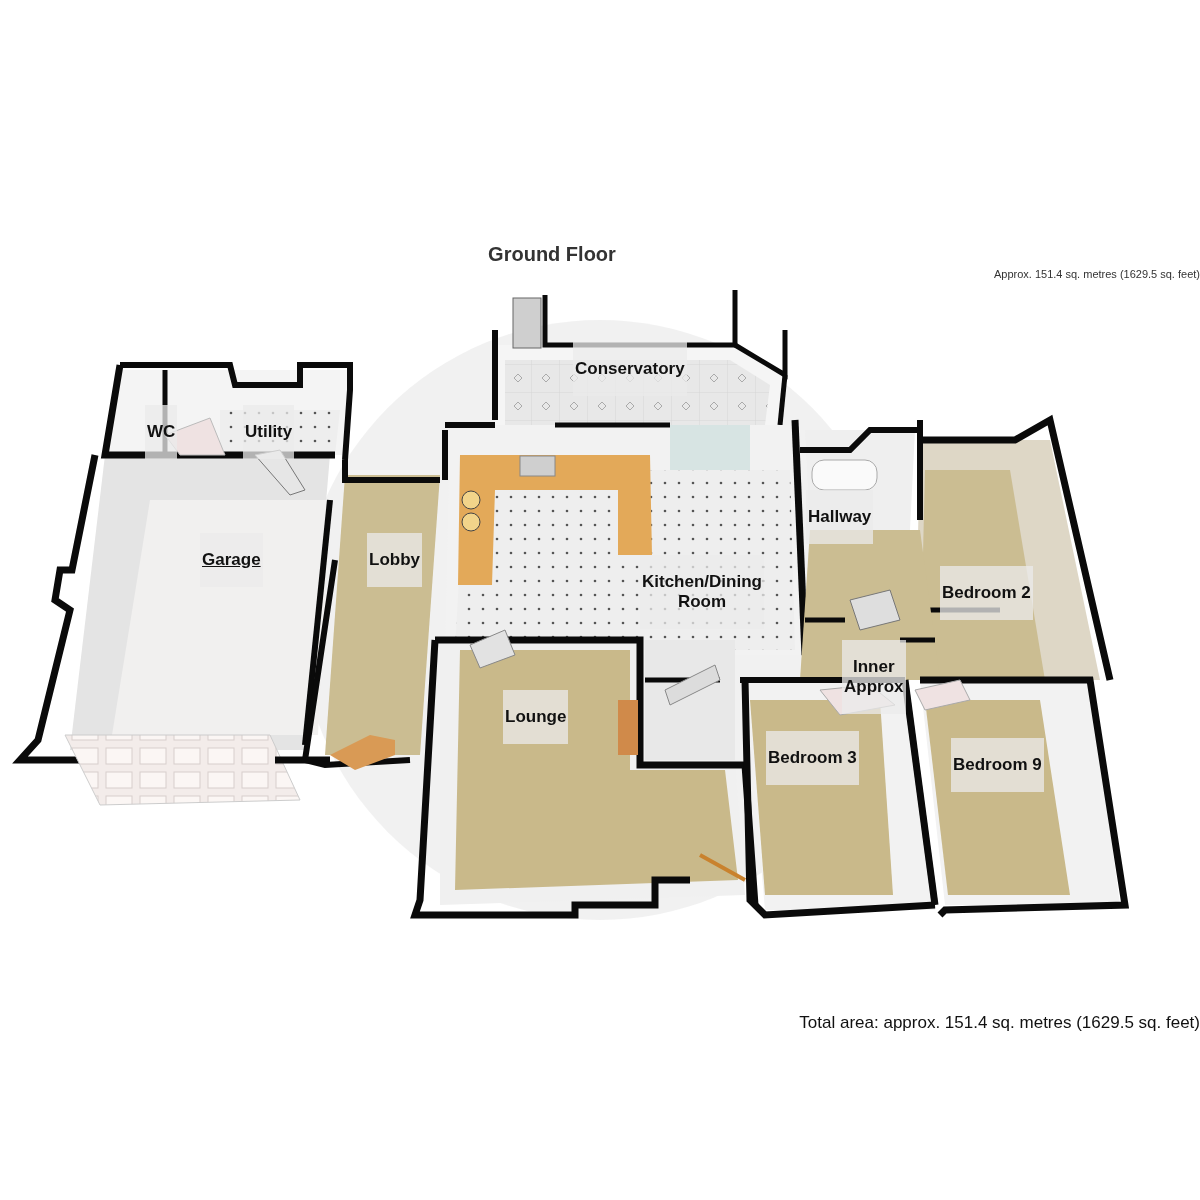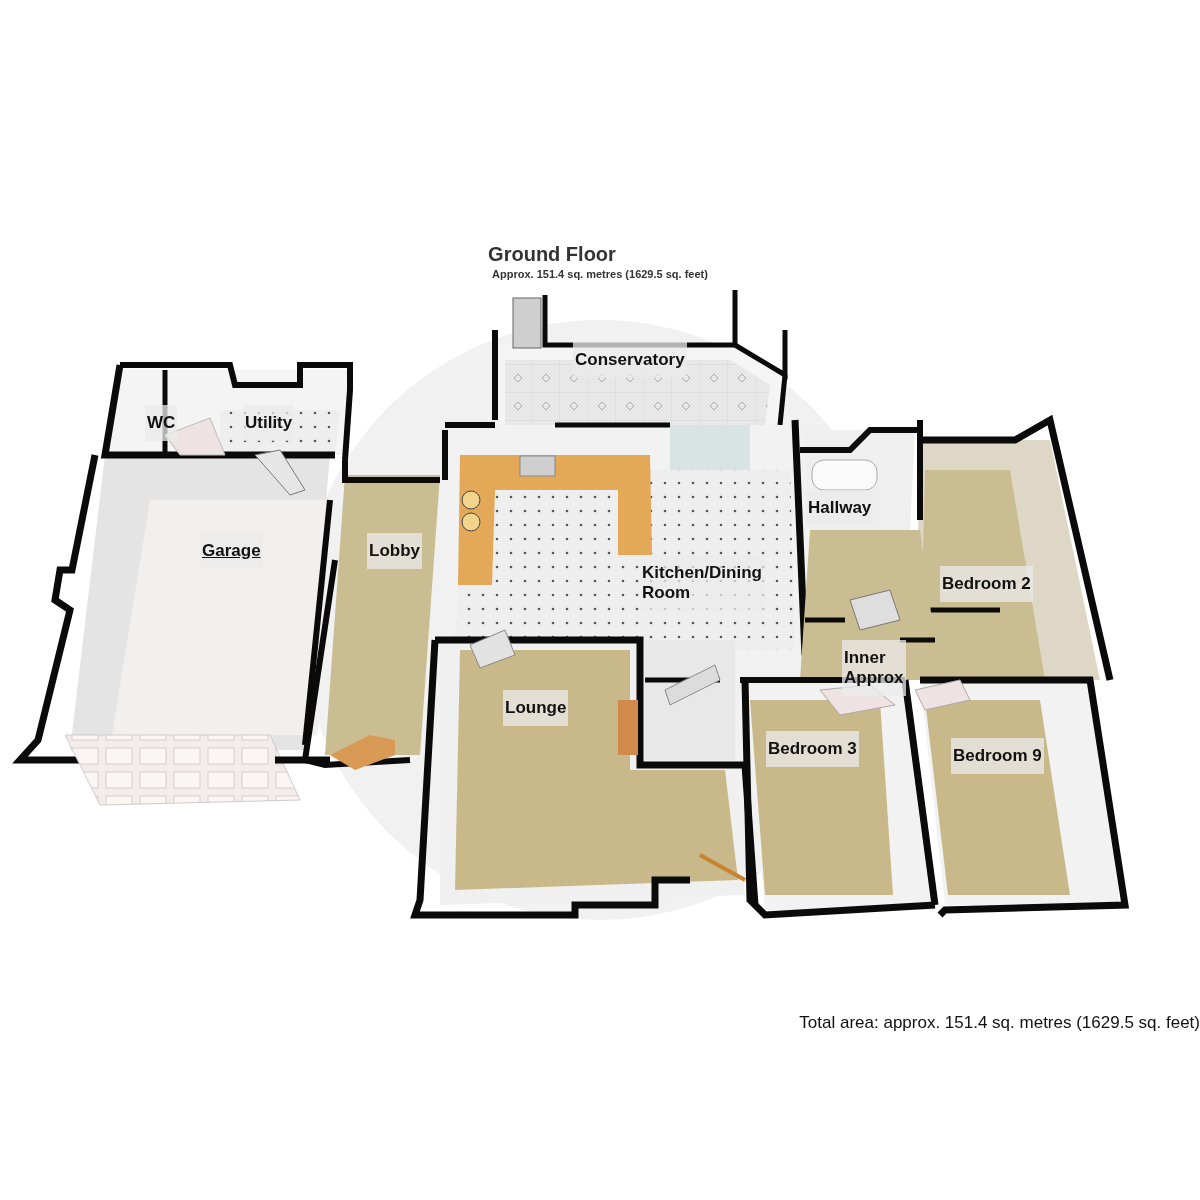--- a/index.html
+++ b/index.html
@@ -1,21 +1,21 @@
 <!DOCTYPE html>
 <html><head>
 <meta charset="utf-8">
 <style>
   html,body{margin:0;padding:0;background:#ffffff;}
   body{width:1200px;height:1200px;position:relative;overflow:hidden;font-family:"Liberation Sans",sans-serif;}
   .title{position:absolute;left:0;width:1104px;top:243px;text-align:center;font-weight:bold;font-size:20px;color:#333;}
-  .subtitle{position:absolute;left:0;width:1200px;top:268px;text-align:center;font-size:11px;color:#333;font-weight:bold;}
+  .subtitle{position:absolute;left:0;width:1200px;top:268px;text-align:right;font-size:11px;color:#333;}
   .total{position:absolute;left:0;width:1200px;top:1013px;text-align:right;font-size:17px;color:#111;}
   svg.plan{position:absolute;left:0;top:0;}
-  .lbl{position:absolute;font-weight:bold;font-size:17px;color:#111;background:rgba(235,235,235,0.75);padding:8px 2px;line-height:20px;white-space:nowrap;text-align:left;}
+  .lbl{position:absolute;font-weight:bold;font-size:17px;color:#111;background:rgba(235,235,235,0.75);padding:17px 2px;line-height:20px;white-space:nowrap;text-align:center;}
 </style>
 </head>
 <body>
 
 <div class="title">Ground Floor</div>
 <div class="subtitle">Approx. 151.4 sq. metres (1629.5 sq. feet)</div>
 
 <svg class="plan" width="1200" height="1200" viewBox="0 0 1200 1200">
   <defs>
     <pattern id="dots" width="14" height="14" patternUnits="userSpaceOnUse">

